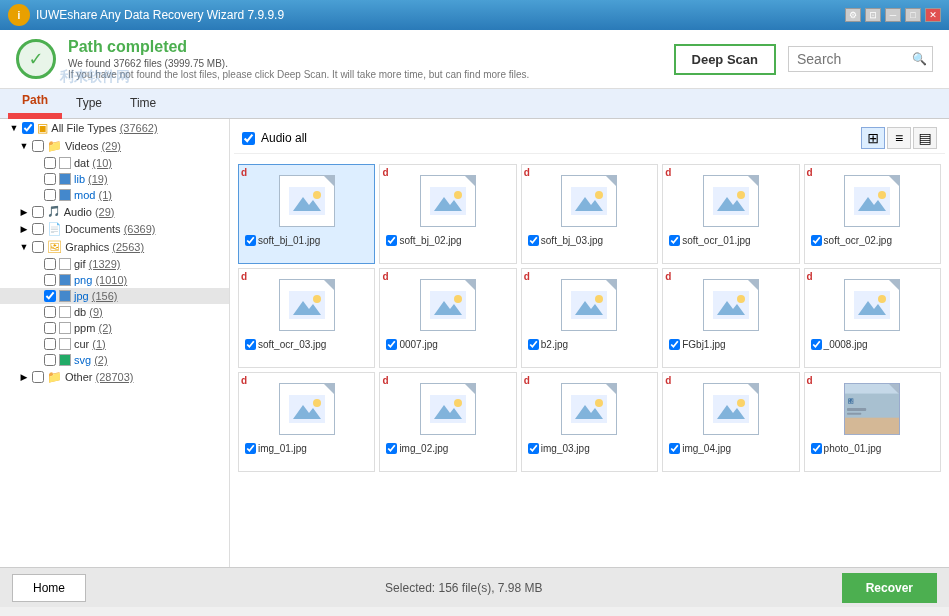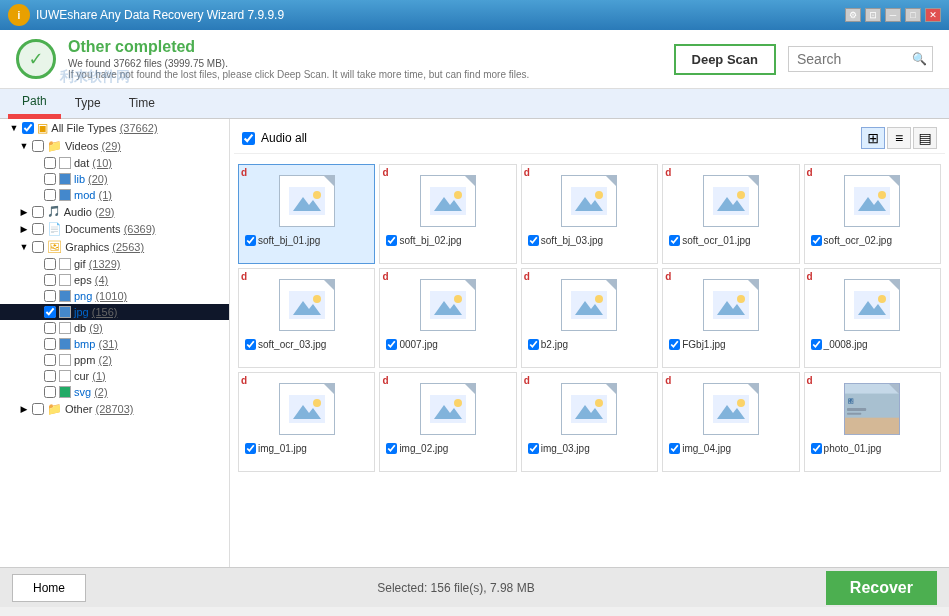--- a/index.html
+++ b/index.html
@@ -99,21 +99,21 @@
       padding: 0 8px;
       height: 30px;
     }
     .tab {
       padding: 6px 14px;
       cursor: pointer;
       font-size: 12px;
       color: #333;
       border-bottom: 2px solid transparent;
     }
-    .tab.active { color: #14532d; border-bottom: 6px solid #ef4444; font-weight: normal; }
+    .tab.active { color: #c2410c; border-bottom: 8px solid #ef4444; font-weight: bold; }
 
     
     .main {
       display: flex;
       height: calc(616px - 30px - 68px - 30px - 40px);
       background: #f5f5f5;
     }
 
     
     .sidebar {
@@ -125,21 +125,21 @@
       flex-shrink: 0;
     }
     .tree-item {
       padding: 2px 4px;
       cursor: pointer;
       white-space: nowrap;
       display: flex;
       align-items: center;
       gap: 3px;
     }
-    .tree-item.selected { background: #0f172a; }
+    .tree-item.selected { background: #e5e5e5; }
     .tree-item .indent { display: inline-block; }
     .tree-item .expander { width: 10px; text-align: center; font-size: 9px; cursor: pointer; }
     .tree-item .checkbox { width: 12px; height: 12px; margin: 0; flex-shrink: 0; }
     .tree-item .folder-icon { color: #e8a000; font-size: 12px; }
     .tree-item .file-icon { width: 12px; height: 12px; background: #fff; border: 1px solid #aaa; flex-shrink: 0; }
     .item-label { color: #333; }
     .item-label .blue { color: #0066cc; }
     .item-count { color: #666; text-decoration: underline; }
 
     
@@ -244,21 +244,21 @@
       cursor: pointer;
       font-size: 12px;
     }
     .status-info { font-size: 12px; color: #555; }
     .recover-btn {
       background: #4caf50;
       color: white;
       border: none;
       padding: 8px 24px;
       cursor: pointer;
-      font-size: 16px;
+      font-size: 12px;
       font-weight: bold;
     }
 
     
     .mountain-svg { width: 36px; height: 28px; }
   </style>
 </head>
 <body>
 
 <div class="titlebar">
@@ -269,21 +269,21 @@
     <div class="titlebar-btn">⊡</div>
     <div class="titlebar-btn">─</div>
     <div class="titlebar-btn">□</div>
     <div class="titlebar-btn close">✕</div>
   </div>
 </div>
 
 <div class="header" style="position:relative;">
   <div class="status-icon">✓</div>
   <div class="status-text">
-    <div class="status-title">Other completed</div>
+    <div class="status-title">Path completed</div>
     <div class="status-sub">We found 37662 files (3999.75 MB).</div>
     <div class="status-note">If you have not found the lost files, please click Deep Scan. It will take more time, but can find more files.</div>
   </div>
   <button class="deep-scan-btn">Deep Scan</button>
   <div class="search-box">
     <input type="text" placeholder="Search" style="">
     <span>🔍</span>
   </div>
 
   <div class="watermark">利来软件网</div>
@@ -319,21 +319,21 @@
       <span class="expander" style="width:10px;"></span>
       <input type="checkbox" class="checkbox" style="">
       <div class="file-icon"></div>
       <span class="item-label">dat <span class="item-count">(10)</span></span>
     </div>
     <div class="tree-item">
       <span class="indent" style="width:24px;"></span>
       <span class="expander" style="width:10px;"></span>
       <input type="checkbox" class="checkbox" style="">
       <div class="file-icon" style="background:#4488cc;"></div>
-      <span class="item-label"><span class="blue">lib</span> <span class="item-count">(20)</span></span>
+      <span class="item-label"><span class="blue">lib</span> <span class="item-count">(19)</span></span>
     </div>
     <div class="tree-item">
       <span class="indent" style="width:24px;"></span>
       <span class="expander" style="width:10px;"></span>
       <input type="checkbox" class="checkbox" style="">
       <div class="file-icon" style="background:#4488cc;"></div>
       <span class="item-label"><span class="blue">mod</span> <span class="item-count">(1)</span></span>
     </div>
 
     <div class="tree-item">
@@ -358,27 +358,20 @@
       <input type="checkbox" class="checkbox" style="">
       <span class="folder-icon">🖼</span>
       <span class="item-label">Graphics <span class="item-count">(2563)</span></span>
     </div>
     <div class="tree-item">
       <span class="indent" style="width:24px;"></span>
       <span class="expander" style="width:10px;"></span>
       <input type="checkbox" class="checkbox" style="">
       <div class="file-icon"></div>
       <span class="item-label">gif <span class="item-count">(1329)</span></span>
-    </div>
-    <div class="tree-item">
-      <span class="indent" style="width:24px;"></span>
-      <span class="expander" style="width:10px;"></span>
-      <input type="checkbox" class="checkbox" style="">
-      <div class="file-icon"></div>
-      <span class="item-label">eps <span class="item-count">(4)</span></span>
     </div>
     <div class="tree-item">
       <span class="indent" style="width:24px;"></span>
       <span class="expander" style="width:10px;"></span>
       <input type="checkbox" class="checkbox" style="">
       <div class="file-icon" style="background:#4488cc;"></div>
       <span class="item-label"><span class="blue">png</span> <span class="item-count">(1010)</span></span>
     </div>
     <div class="tree-item selected">
       <span class="indent" style="width:24px;"></span>
@@ -386,27 +379,20 @@
       <input type="checkbox" class="checkbox" checked="" style="">
       <div class="file-icon" style="background:#4488cc;"></div>
       <span class="item-label"><span class="blue">jpg</span> <span class="item-count">(156)</span></span>
     </div>
     <div class="tree-item">
       <span class="indent" style="width:24px;"></span>
       <span class="expander" style="width:10px;"></span>
       <input type="checkbox" class="checkbox" style="">
       <div class="file-icon"></div>
       <span class="item-label">db <span class="item-count">(9)</span></span>
-    </div>
-    <div class="tree-item">
-      <span class="indent" style="width:24px;"></span>
-      <span class="expander" style="width:10px;"></span>
-      <input type="checkbox" class="checkbox" style="">
-      <div class="file-icon" style="background:#4488cc;"></div>
-      <span class="item-label"><span class="blue">bmp</span> <span class="item-count">(31)</span></span>
     </div>
     <div class="tree-item">
       <span class="indent" style="width:24px;"></span>
       <span class="expander" style="width:10px;"></span>
       <input type="checkbox" class="checkbox" style="">
       <div class="file-icon"></div>
       <span class="item-label">ppm <span class="item-count">(2)</span></span>
     </div>
     <div class="tree-item">
       <span class="indent" style="width:24px;"></span>

